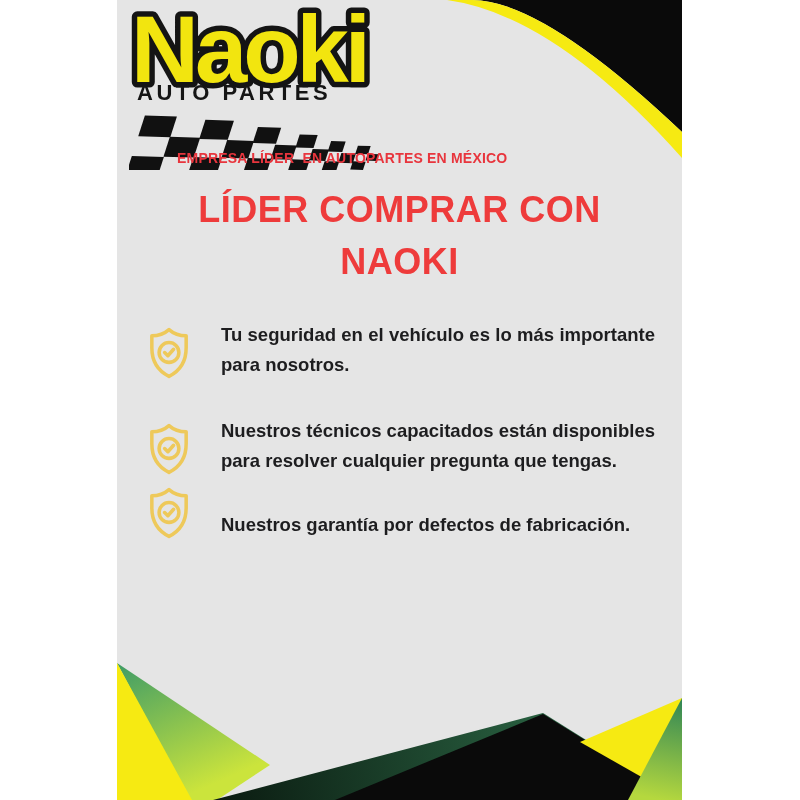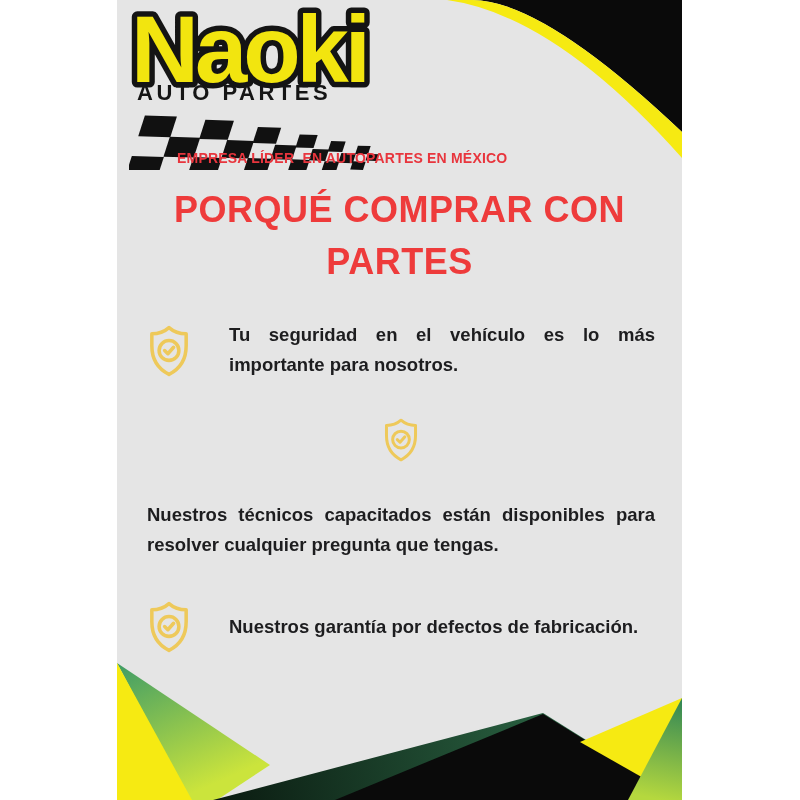--- a/index.html
+++ b/index.html
@@ -19,25 +19,25 @@
   .flag-svg{position:absolute;left:12px;top:114px;}
   .tagline{position:absolute;left:20px;top:150px;font-size:14px;font-weight:700;
            color:#e8353d;letter-spacing:.2px;white-space:pre-wrap;padding-left:40px;}
 
   
   .heading{position:absolute;left:40px;right:40px;top:184px;text-align:center;
            color:#ee3b3b;font-size:36px;line-height:1.45;font-weight:800;letter-spacing:.5px;}
 
   
   .benefits{position:absolute;left:30px;top:320px;width:508px;}
-  .benefit{display:flex;align-items:center;gap:38px;margin-bottom:37px;}
+  .benefit{display:flex;align-items:flex-end;gap:30px;margin-bottom:37px;}
   .benefit-icon{flex:0 0 44px;margin-top:2px;}
   .benefit-text{flex:1;color:#1d1d1f;font-size:18.5px;line-height:1.6;font-weight:700;
                 text-align:justify;text-align-last:left;}
-  .benefit.b2{margin-bottom:40px;flex-direction:column;}
+  .benefit.b2{margin-bottom:10px;}
 </style>
 </head>
 <body>
 
 <div class="stage">
   <div class="poster">
 
     <svg class="corner-top" width="565" height="170" viewBox="0 0 565 170">
       <path d="M355 0 L565 0 L565 132 Q426 0 355 0 Z" fill="#0a0a0a"></path>
       <path d="M330 0 L355 0 Q426 0 565 132 L565 158 Q438 15 330 0 Z" fill="#f6ea12"></path>
@@ -66,21 +66,21 @@
           <rect x="110" y="25.5" width="8.3" height="6.8"></rect>
         <rect x="118" y="20" width="8.3" height="6.3"></rect>
         <rect x="126" y="15" width="7.3" height="5.3"></rect>
           <rect x="126" y="25" width="7.3" height="5.3"></rect>
         <rect x="133" y="20" width="6.3" height="4.3"></rect>
       </g>
     </svg>
 
     <div class="tagline">EMPRESA LÍDER  EN AUTOPARTES EN MÉXICO</div>
 
-    <div class="heading">PORQUÉ COMPRAR CON PARTES</div>
+    <div class="heading">LÍDER COMPRAR CON NAOKI</div>
 
     <div class="benefits">
 
       <div class="benefit">
         <svg class="benefit-icon" width="44" height="52" viewBox="0 0 40 50" fill="none" stroke="#eec95a" stroke-width="3.4" stroke-linecap="round" stroke-linejoin="round">
           <path d="M20 2.5 C15.5 6.5 9.5 8.5 3.5 8.5 L3.5 20 C3.5 33 10 42.5 20 47.5 C30 42.5 36.5 33 36.5 20 L36.5 8.5 C30.5 8.5 24.5 6.5 20 2.5 Z"></path>
           <circle cx="20" cy="24.5" r="9.5"></circle>
           <path d="M15.8 24.6 L18.9 27.6 L24.4 21.4"></path>
         </svg>
         <div class="benefit-text">Tu seguridad en el vehículo es lo más importante para nosotros.</div>

